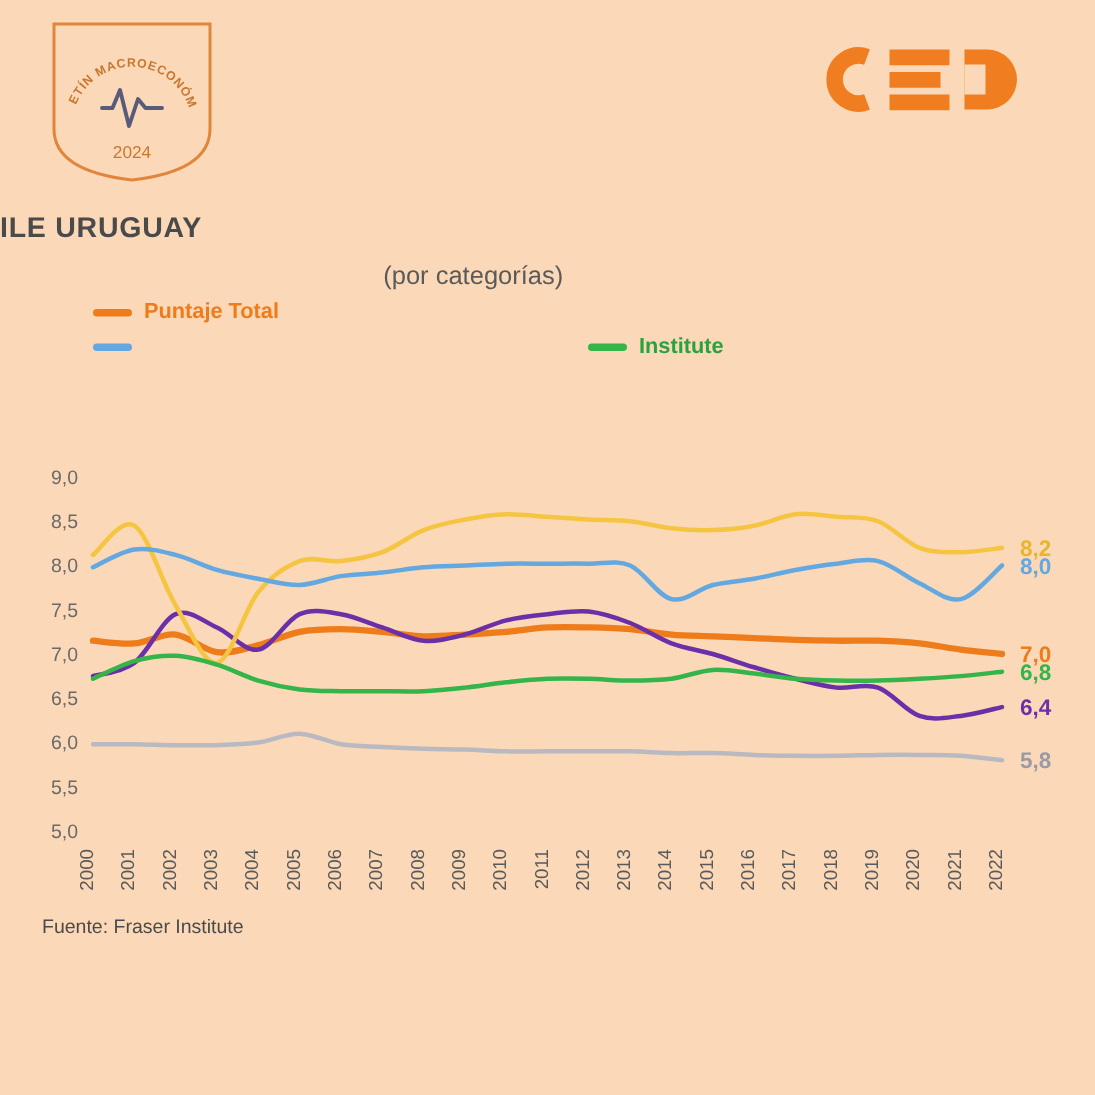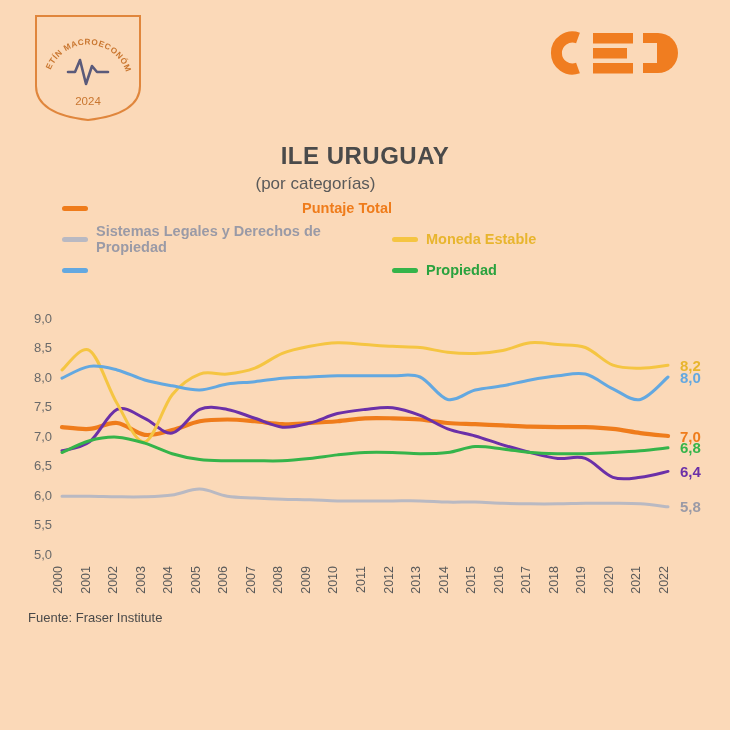--- a/index.html
+++ b/index.html
@@ -33,22 +33,22 @@
     width: 150px;
     height: 62px;
   }
 
   
   #chart-title {
     position: absolute;
     top: 142px;
     left: 0;
     width: 730px;
-    text-align: center;
-    font-size: 24px;
+    text-align: left;
+    font-size: 19px;
     font-weight: bold;
     color: #4a4a4a;
     letter-spacing: 0.5px;
   }
   #chart-subtitle {
     position: absolute;
     top: 174px;
     left: 0;
     width: 631px;
     text-align: center;
@@ -64,21 +64,21 @@
     width: 620px;
   }
   .legend-row {
     display: flex;
     margin-bottom: 7px;
   }
   .legend-col {
     display: flex;
     align-items: center;
   }
-  .legend-col.left { width: 330px; justify-content: space-between; }
+  .legend-col.left { width: 330px; }
   .legend-line {
     width: 26px;
     height: 5px;
     border-radius: 3px;
     margin-right: 8px;
     flex: 0 0 auto;
   }
   .legend-label {
     font-size: 14.5px;
     font-weight: bold;
@@ -152,35 +152,25 @@
 
 <div id="legend">
   <div class="legend-row">
     <div class="legend-col left">
       <span class="legend-line" style="background:#ef7c1b"></span>
       <span class="legend-label" style="color:#ef7c1b">Puntaje Total</span>
     </div>
   </div>
   <div class="legend-row">
     <div class="legend-col left">
-      <span class="legend-line" style="background:#b9b9c2"></span>
-      <span class="legend-label" style="color:#9a9aa6">Sistemas Legales y Derechos de Propiedad</span>
-    </div>
-    <div class="legend-col">
-      <span class="legend-line" style="background:#f5c542"></span>
-      <span class="legend-label" style="color:#e8b52e">Moneda Estable</span>
-    </div>
-  </div>
-  <div class="legend-row">
-    <div class="legend-col left">
       <span class="legend-line" style="background:#63a8e0"></span>
     </div>
     <div class="legend-col">
       <span class="legend-line" style="background:#35b44a"></span>
-      <span class="legend-label" style="color:#2aa23e">Propiedad</span>
+      <span class="legend-label" style="color:#2aa23e">Institute</span>
     </div>
   </div>
 </div>
 
 <div id="plot-wrap">
   <svg id="plot-svg" width="730" height="320" viewBox="0 0 730 320" xmlns="http://www.w3.org/2000/svg">
     <g id="y-axis-group">
         <text x="52" y="258.5" text-anchor="end" class="ytick">5,0</text>
         <text x="52" y="229" text-anchor="end" class="ytick">5,5</text>
         <text x="52" y="199.5" text-anchor="end" class="ytick">6,0</text>

